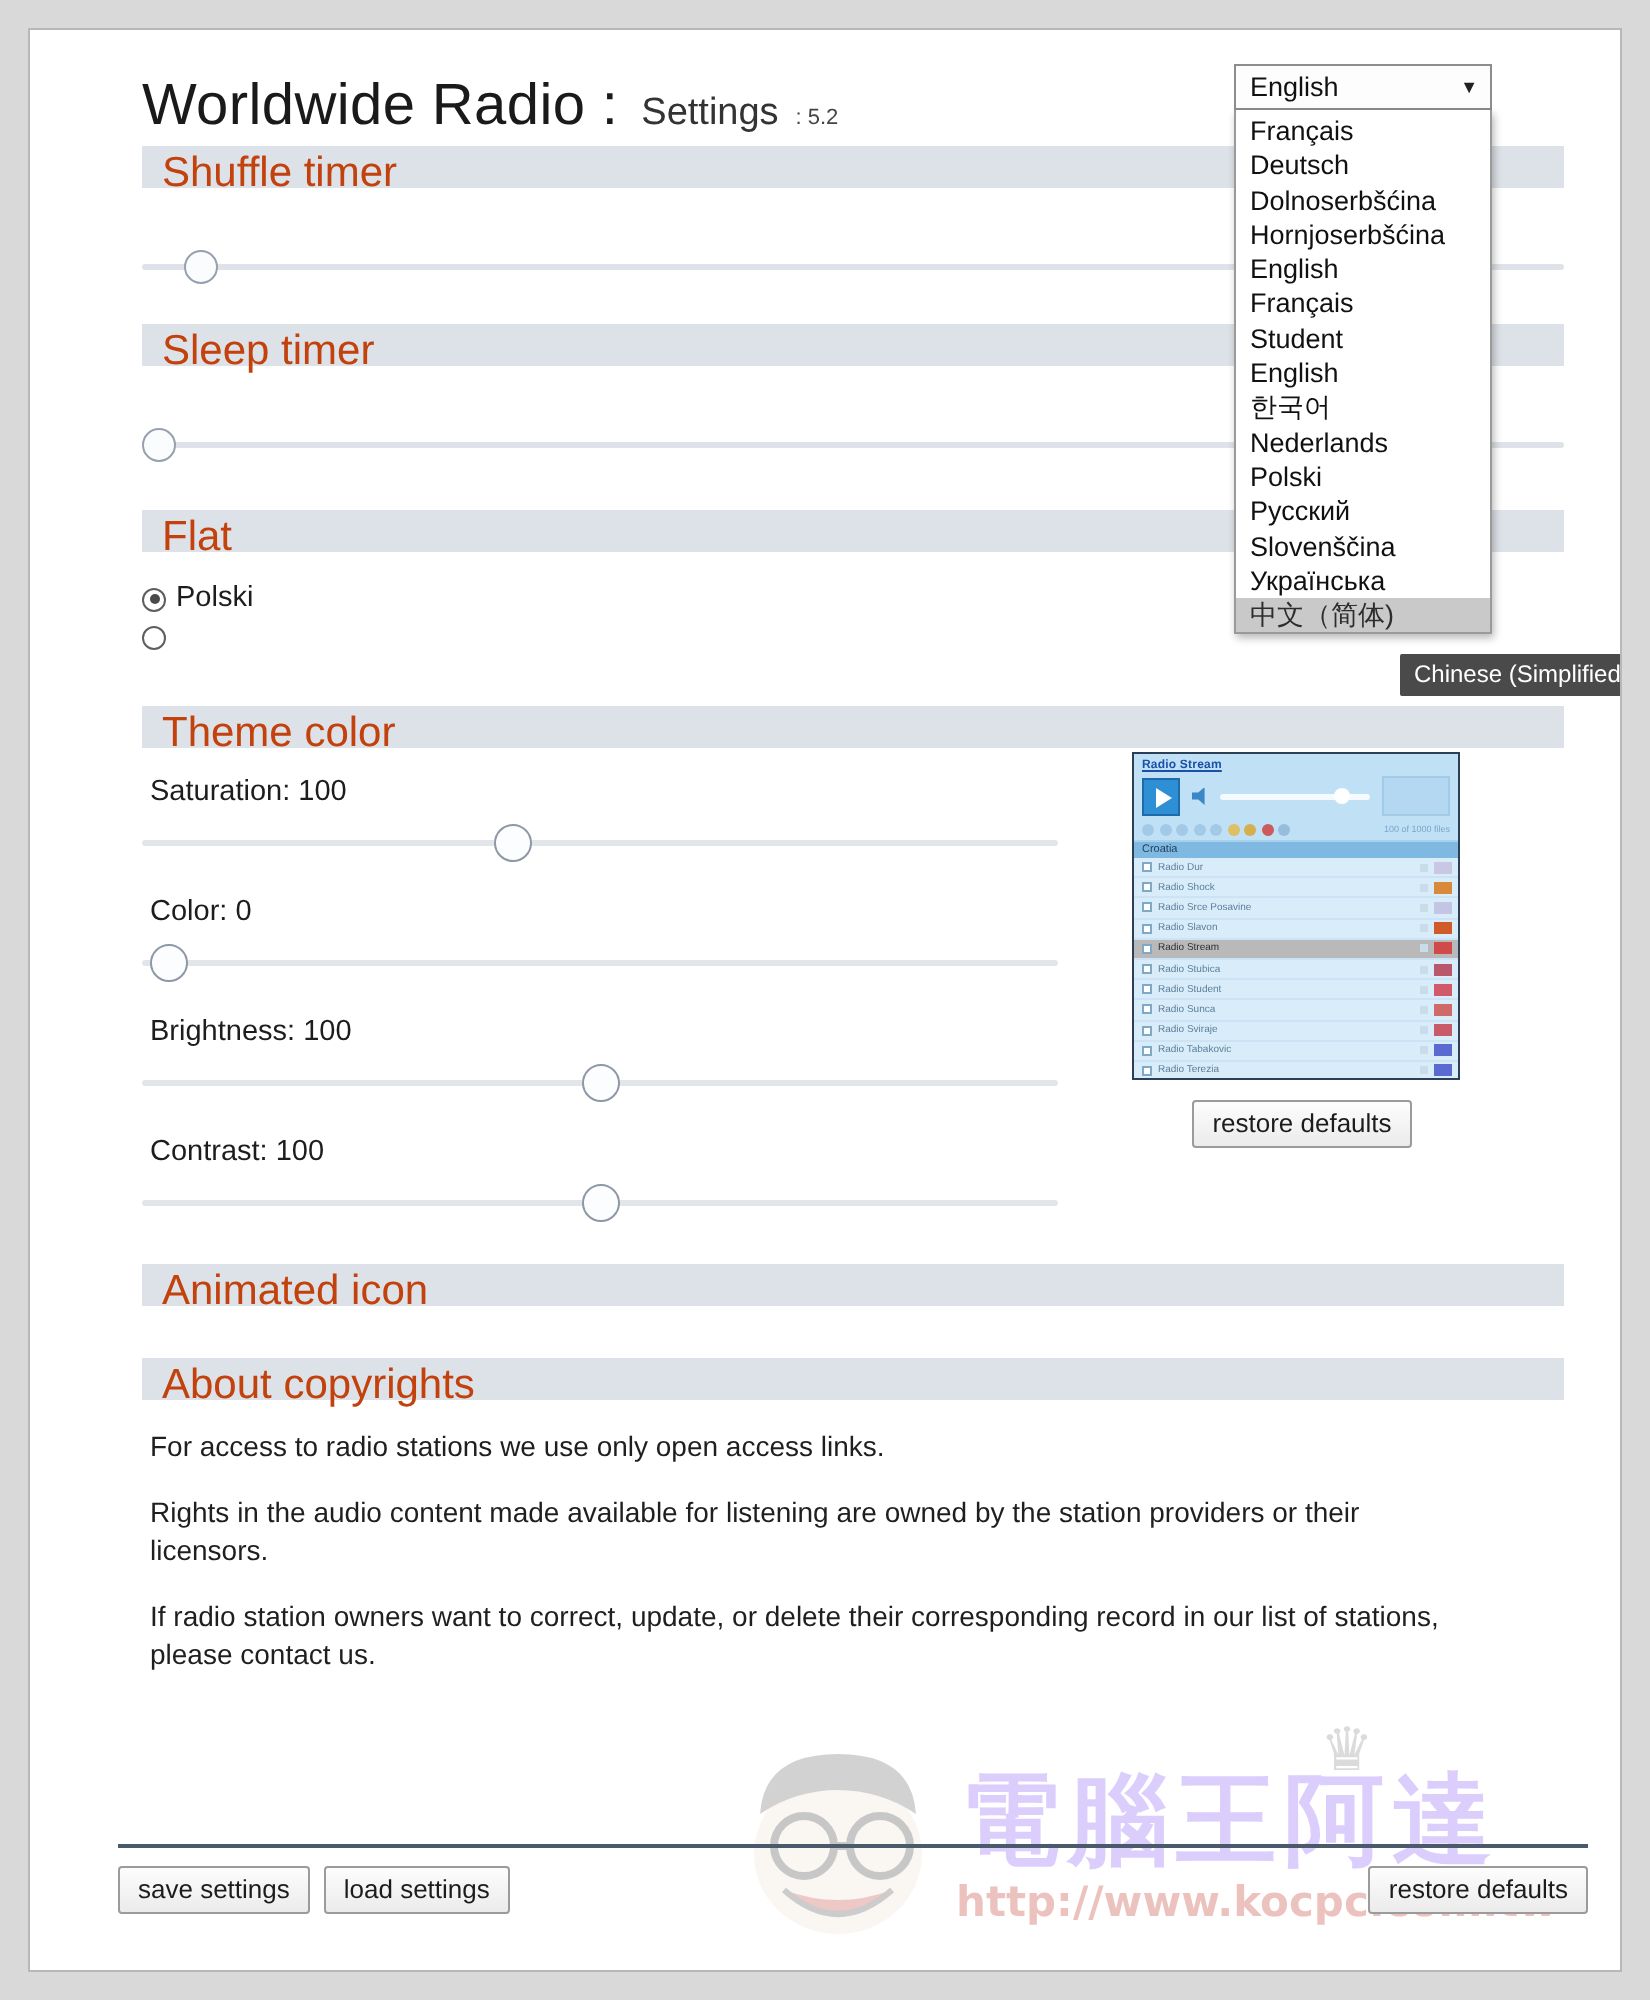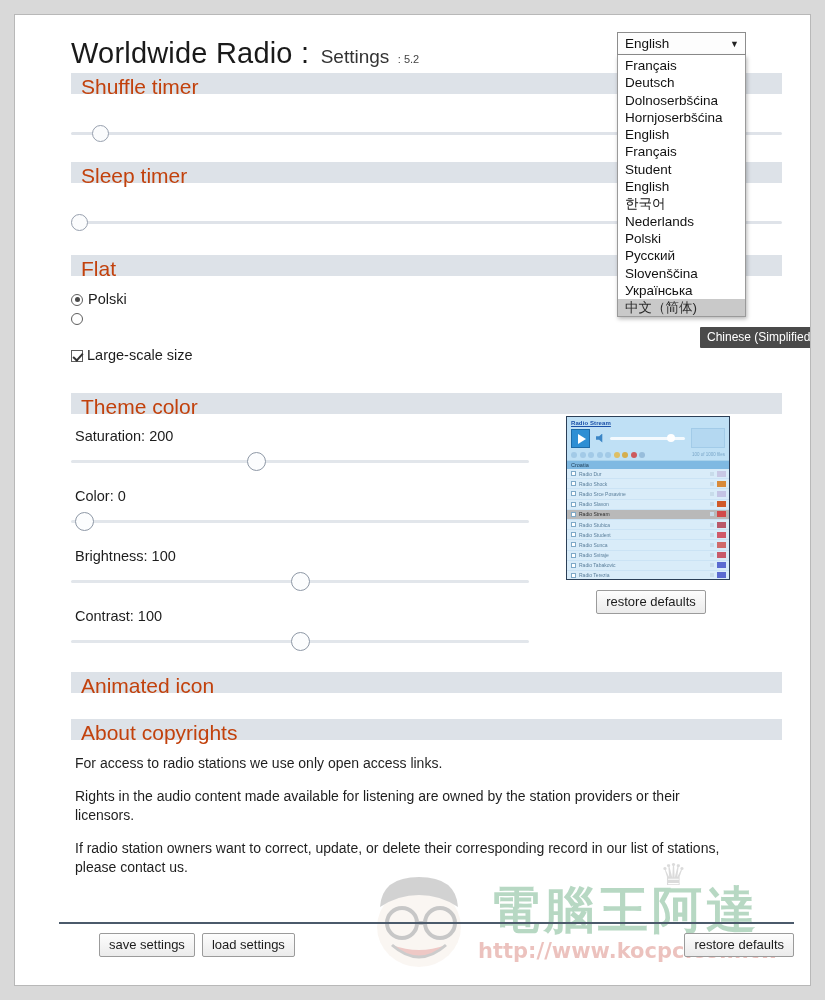--- a/index.html
+++ b/index.html
@@ -406,38 +406,37 @@
     left: 44px; right: 16px;
     bottom: 28px;
   }
   .footer-rule {
     border-top: 2px solid #4b5a6b;
     margin-bottom: 9px;
   }
   .footer-btns {
     display: flex;
     align-items: center;
-    margin-left: 40px;
   }
   .footer-btns .gap { width: 7px; }
   .footer-right { margin-left: auto; }
 
   
   .wm {
     position: absolute;
     left: 355px; bottom: 10px;
     width: 430px; height: 120px;
     pointer-events: none;
     opacity: .30;
   }
   .wm-cjk {
     position: absolute;
-    left: 120px; top: 22px;
+    left: 110px; top: 22px;
     font-size: 50px;
-    color: #15803d;
+    color: #8b5cf6;
     font-family: "DejaVu Sans", sans-serif;
     font-weight: bold;
     letter-spacing: 4px;
     white-space: nowrap;
   }
   .wm-url {
     position: absolute;
     left: 108px; top: 84px;
     font-size: 21px;
     color: #c23a2c;
@@ -513,31 +512,27 @@
 
   <div class="sec-head" style="margin-top:24px">Flat</div>
   <div class="sec-body" style="padding-top:14px">
     <div class="opt-row" style="margin-bottom:4px">
       <span class="radio checked"></span>
       <span>Polski</span>
     </div>
     <div class="opt-row">
       <span class="radio"></span>
     </div>
-    <div class="opt-row" style="margin-top:21px">
-      <span class="checkbox checked"></span>
-      <span>Large-scale size</span>
-    </div>
   </div>
 
   <div class="sec-head" style="margin-top:28px">Theme color</div>
   <div class="sec-body">
     <div class="tc-wrap">
       <div class="tc-left" id="tc-sliders">
-              <div class="tc-label">Saturation: 200</div>
+              <div class="tc-label">Saturation: 100</div>
               <div class="tc-slider">
                 <div class="track"></div>
                 <div class="thumb" style="left:calc(40% - 7.6px)"></div>
               </div>
               <div class="tc-label">Color: 0</div>
               <div class="tc-slider">
                 <div class="track"></div>
                 <div class="thumb" style="left:calc(1% - 0.19px)"></div>
               </div>
               <div class="tc-label">Brightness: 100</div>

